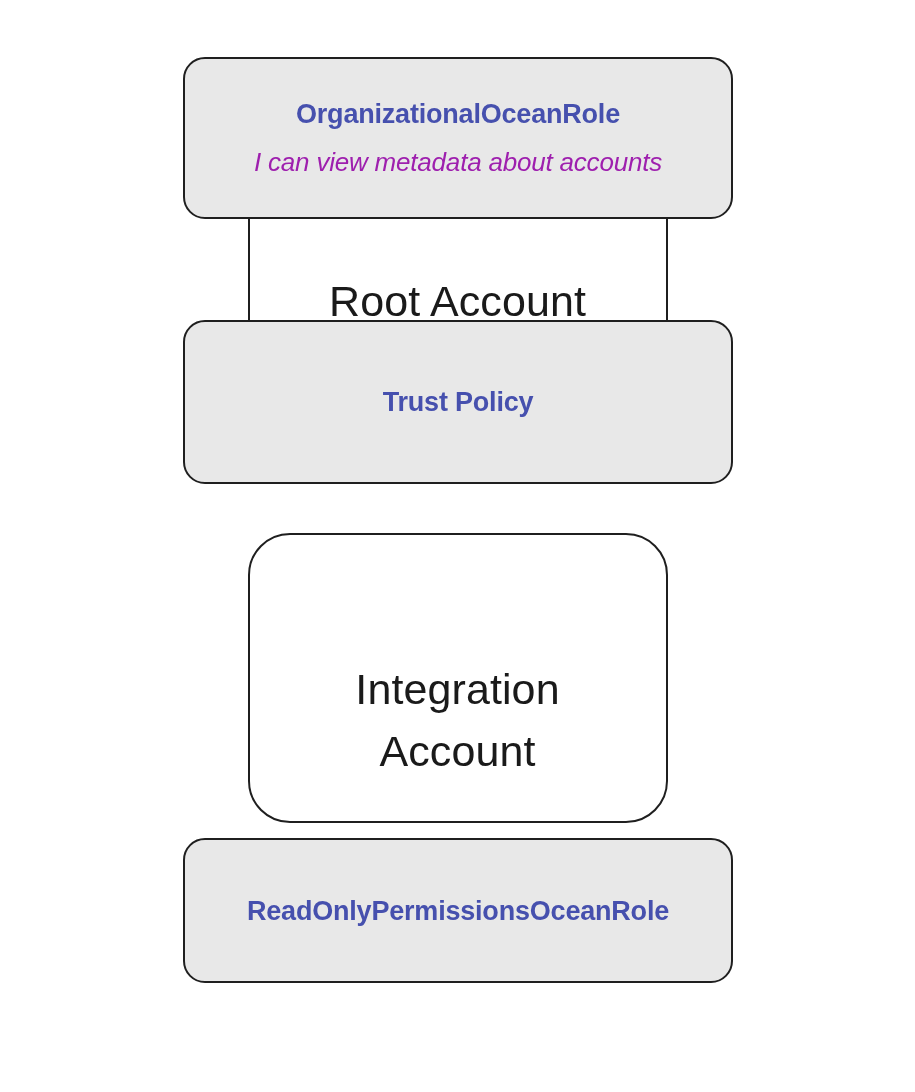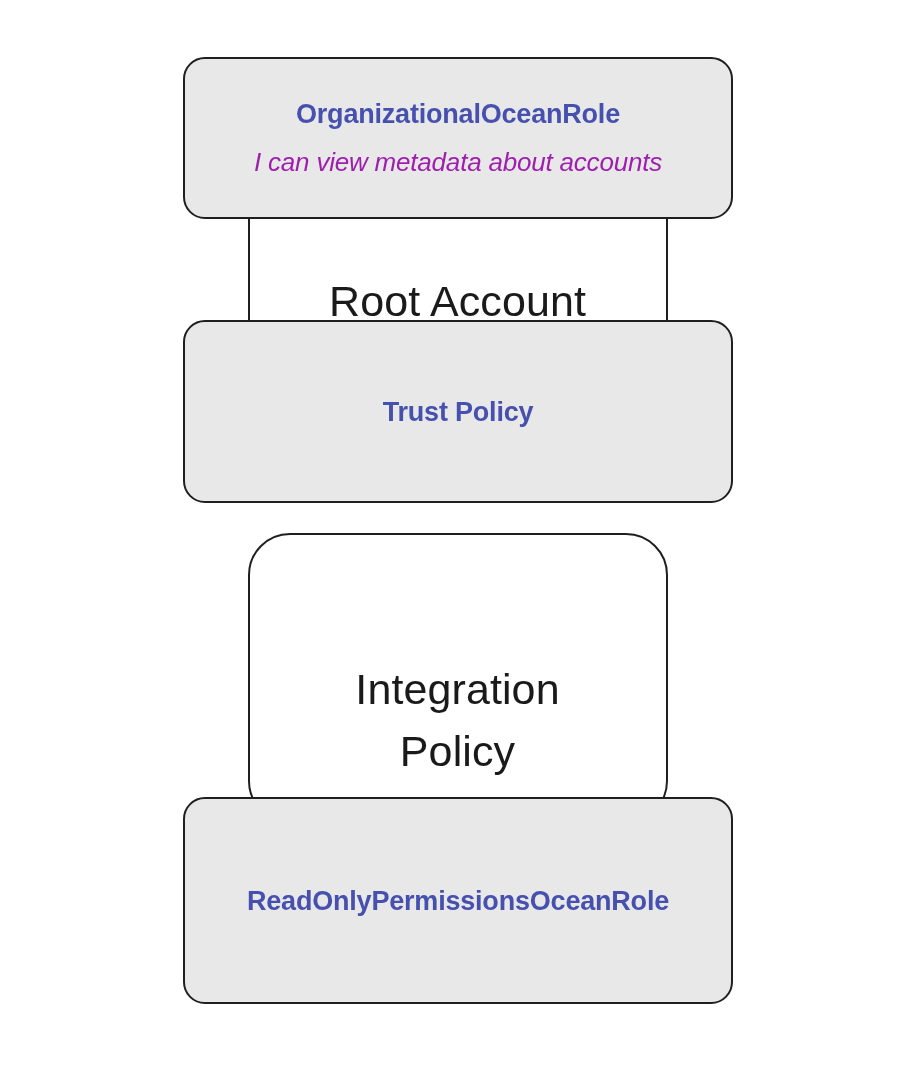--- a/index.html
+++ b/index.html
@@ -80,25 +80,25 @@
     justify-content: center;
     text-align: center;
     padding: 0 10px;
   }
   #card-organizational-ocean-role {
     top: 57px;
     height: 162px;
   }
   #card-trust-policy {
     top: 320px;
-    height: 183px;
+    height: 164px;
   }
   #card-readonly-permissions-ocean-role {
-    top: 797px;
-    height: 207px;
+    top: 838px;
+    height: 145px;
     justify-content: center;
   }
 
   .card-title {
     color: #4650ae;
     font-weight: 700;
     font-size: 27px;
     line-height: 34px;
     letter-spacing: -0.2px;
   }
@@ -122,21 +122,21 @@
 
 <div id="canvas">
 
   <div class="account-box" id="root-account-box"></div>
 
   <div class="account-label" id="root-account-label">Root Account</div>
 
   <div class="account-box" id="integration-account-box"></div>
 
   <div class="account-label" id="integration-account-label">Integration
-Policy</div>
+Account</div>
 
   <div class="role-card" id="card-organizational-ocean-role">
     <div class="card-title">OrganizationalOceanRole</div>
     <div class="card-subtitle">I can view metadata about accounts</div>
   </div>
 
   <div class="role-card" id="card-trust-policy">
     <div class="card-title">Trust Policy</div>
   </div>
 

